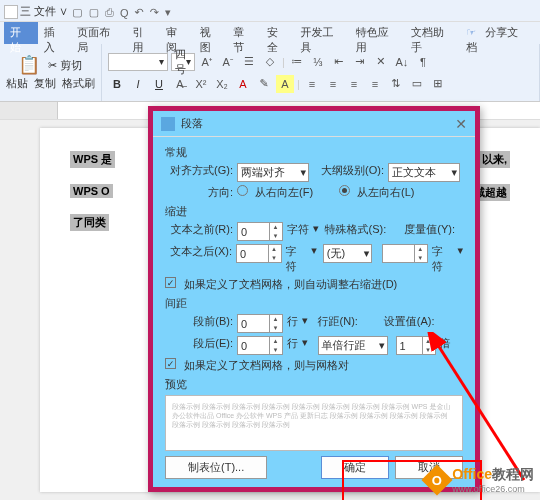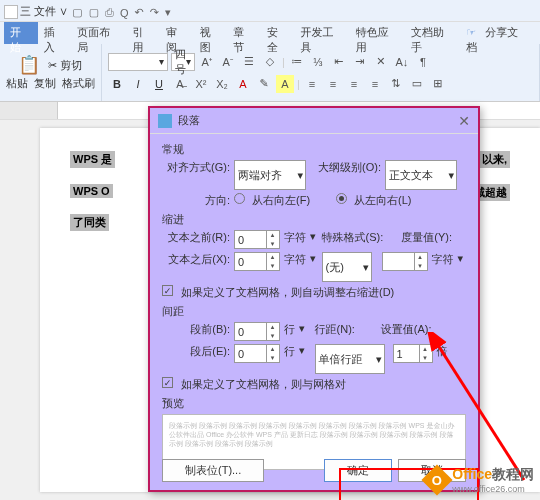--- a/index.html
+++ b/index.html
@@ -14,33 +14,33 @@
 .ribbon{height:58px;background:#eaf1fb;border-bottom:1px solid #ccc;display:flex}
 .rgroup{display:flex;flex-direction:column;justify-content:center;align-items:center;padding:2px 6px;border-right:1px solid #d0dae8}
 .rrow{display:flex;gap:3px;align-items:center}
 .rrow .btn{width:18px;height:18px;border:1px solid transparent;display:flex;align-items:center;justify-content:center;color:#555}
 .fontsel{width:60px;height:18px;border:1px solid #bbb;background:#fff;display:flex;align-items:center;padding:0 3px;font-size:10px}
 .ruler{height:18px;background:#fff;border-bottom:1px solid #ddd;display:flex;align-items:center}
 .ruler .lbox{width:58px;height:100%;background:#e8e8e8;border-right:1px solid #ccc}
 .page{position:relative;background:#f0f0f0;height:380px;padding:8px 0 8px 40px}
 .paper{background:#fff;height:100%;padding:20px 30px;position:relative;box-shadow:0 0 3px #bbb}
 .bgtext{background:#bbb;color:#000;padding:1px 3px;font-weight:bold;margin:3px 0;display:inline-block}
-.dialog{position:absolute;left:148px;top:106px;width:332px;height:386px;background:#c4b5fd;border:2px solid #be185d;box-shadow:2px 2px 8px rgba(0,0,0,.3);z-index:5}
+.dialog{position:absolute;left:148px;top:106px;width:332px;height:386px;background:#7dd3fc;border:5px solid #be185d;box-shadow:2px 2px 8px rgba(0,0,0,.3);z-index:5}
 .dlg-title{height:26px;display:flex;align-items:center;padding:0 8px;border-bottom:1px solid #ddd}
 .dlg-title .ic{width:14px;height:14px;background:#5aa7e0;margin-right:6px}
 .dlg-title .cl{margin-left:auto;font-size:14px;color:#666;cursor:pointer}
 .dlg-tabs{display:flex;border-bottom:1px solid #bbb;padding:2px 8px 0}
 .dlg-tabs span{padding:3px 10px;border:1px solid transparent;cursor:pointer}
 .dlg-tabs .at{background:#fff;border:1px solid #bbb;border-bottom:1px solid #fff;margin-bottom:-1px}
 .dlg-body{padding:4px 12px}
 .sec{margin-top:4px}
 .sec .hd{color:#333;font-size:11px;margin-bottom:3px}
 .row{display:flex;margin:3px 0;gap:4px}
 .lbl{width:68px;text-align:right;}
-.sel{border:1px solid #999;background:#fff;height:30px;display:flex;align-items:center;padding:0 3px;position:relative}
+.sel{border:1px solid #999;background:#fff;height:19px;display:flex;align-items:center;padding:0 3px;position:relative}
 .sel .ar{position:absolute;right:2px;color:#333}
 .spin{border:1px solid #999;background:#fff;height:19px;width:46px;display:flex;align-items:center;padding:0 3px;position:relative}
 .spin .ars{position:absolute;right:1px;top:0;bottom:0;width:12px;display:flex;flex-direction:column}
 .spin .ars span{flex:1;font-size:7px;line-height:8px;text-align:center;border-left:1px solid #999;color:#555}
 .radio{width:11px;height:11px;border:1px solid #777;border-radius:50%;display:inline-flex;align-items:center;justify-content:center;margin-right:3px}
 .radio.ck::after{content:"";width:5px;height:5px;background:#444;border-radius:50%}
 .chk{width:11px;height:11px;border:1px solid #777;margin-right:4px;display:inline-flex;align-items:center;justify-content:center}
 .chk.ck::after{content:"✓";font-size:9px;color:#333}
 .redbox{border:2px solid #f00;position:absolute;left:177px;top:164px;width:140px;height:82px;z-index:1}
 .preview{border:1px solid #bbb;background:#fff;height:56px;margin:3px 0;padding:6px;font-size:7px;line-height:9px;color:#bbb;overflow:hidden}

